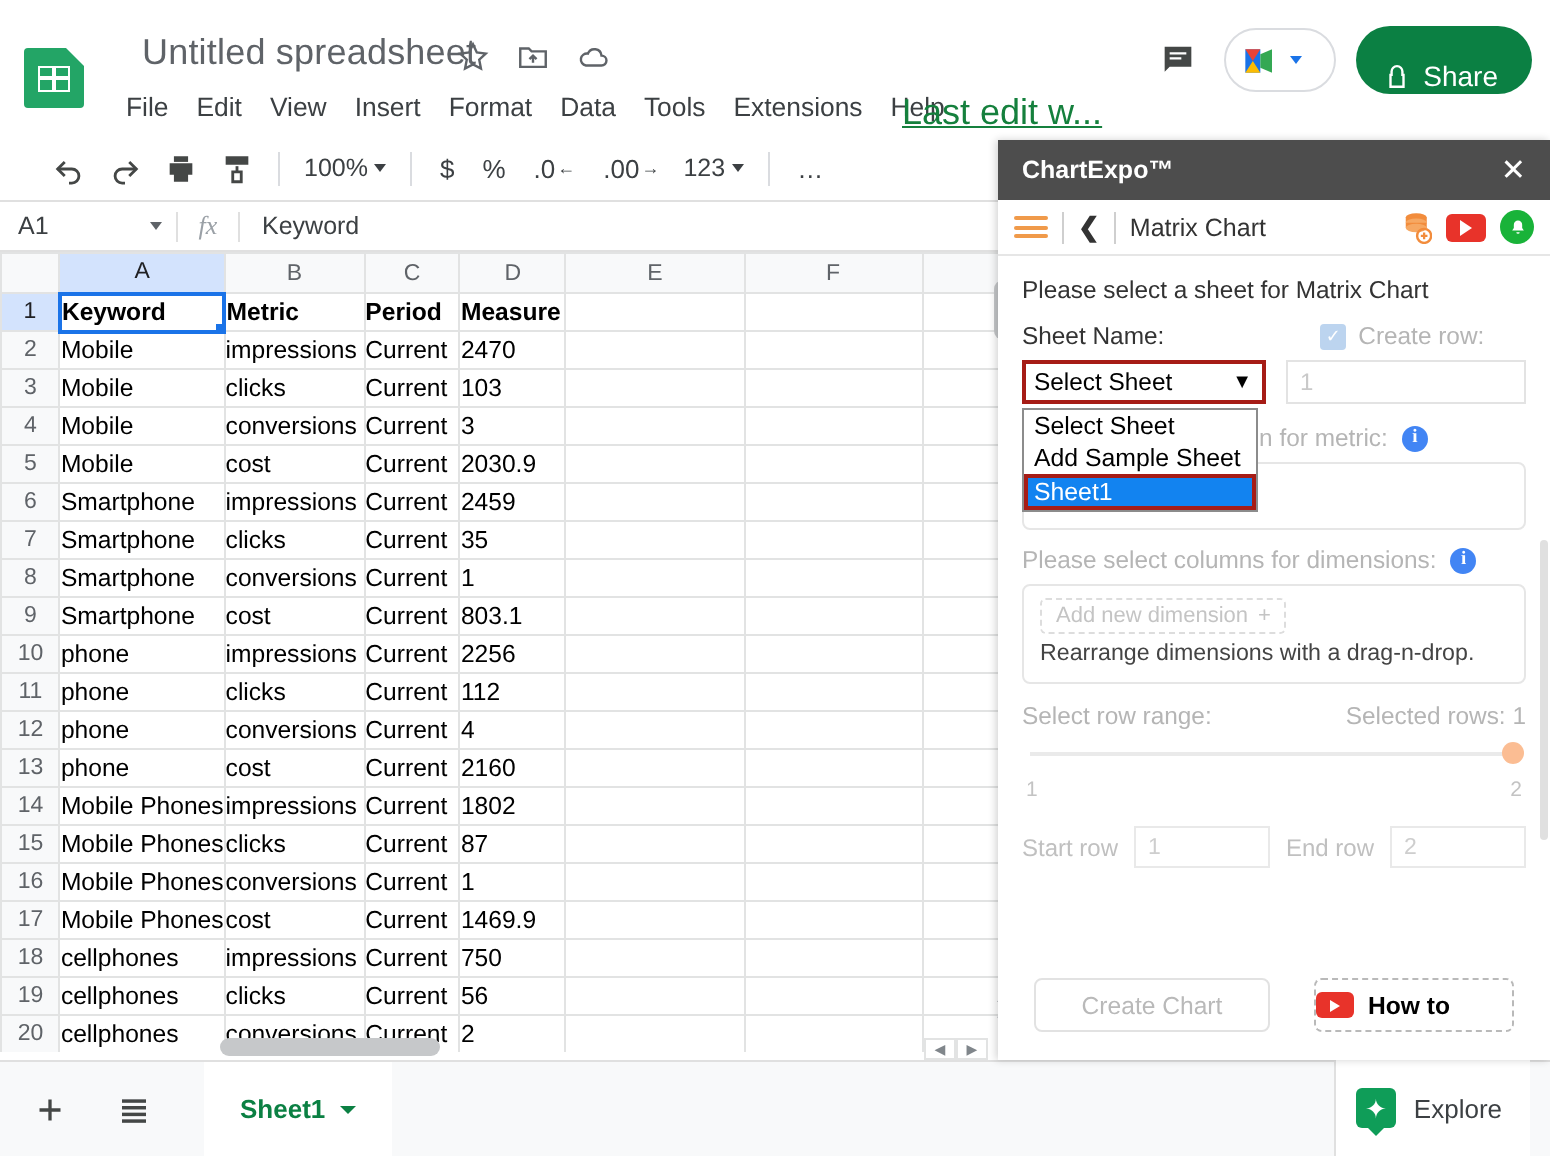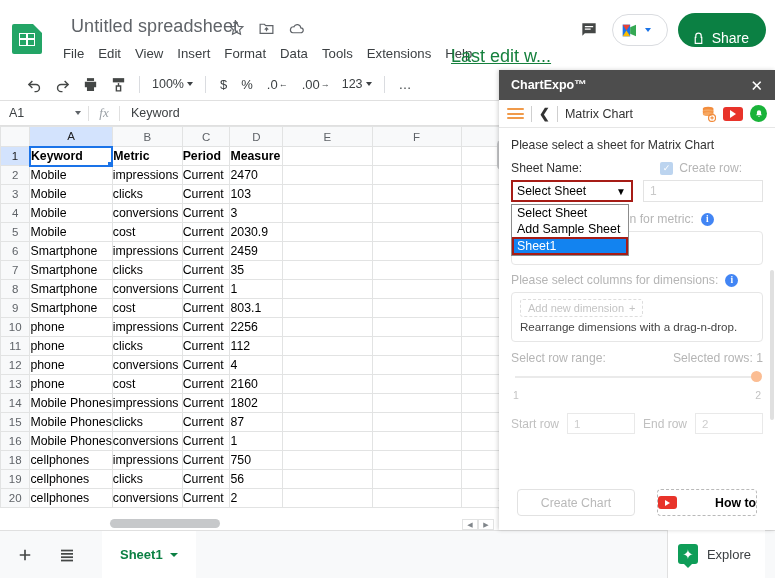--- a/index.html
+++ b/index.html
@@ -230,21 +230,21 @@
   .rf-lbl{ font-size:12px; color:#c0c0c0; white-space:nowrap; }
   .rf-input{ width:72px;height:21px;border:1px solid #e9e9e9;background:#fff;font-size:11.5px;color:#cecece;display:flex;align-items:center;padding:0 6px;}
 
   .ce-footer{ position:absolute; left:0; bottom:14px; width:100%; display:flex; justify-content:center; gap:22px; }
   .btn-create{
     width:118px;height:27px;border:1px solid #e2e2e2;border-radius:4px;background:#fff;
     display:flex;align-items:center;justify-content:center;font-size:12.3px;color:#b9b9b9;cursor:pointer;
   }
   .btn-howto{
     width:100px;height:27px;border:1px dashed #b9b9b9;border-radius:4px;background:#fff;
-    display:flex;align-items:center;justify-content:space-between;gap:7px;font-size:12.3px;color:#000;cursor:pointer;font-weight:bold;
+    display:flex;align-items:center;justify-content:flex-start;gap:7px;font-size:12.3px;color:#000;cursor:pointer;font-weight:bold;
   }
   .yt-sm{width:19px;height:13px;background:#e8332a;border-radius:3px;display:flex;align-items:center;justify-content:center;}
   .yt-sm::after{content:"";border-width:3.5px 0 3.5px 5.5px;border-style:solid;border-color:transparent transparent transparent #fff;}
 
   .ce-vscroll{ position:absolute; right:1px; top:200px; width:4px; height:150px; background:#e0e0e0; border-radius:2px; }
 </style>
 </head>
 <body>
 
 <div id="sheets-app">
@@ -542,20 +542,30 @@
             <td class="rowhdr">16</td>
             <td class="cell w-a">Mobile Phones</td>
             <td class="cell w-b">conversions</td>
             <td class="cell w-c">Current</td>
             <td class="cell w-d">1</td>
             <td class="cell w-e"></td>
             <td class="cell w-f"></td>
             <td class="cell w-g"></td>
           </tr>
           <tr>
+            <td class="rowhdr">17</td>
+            <td class="cell w-a">Mobile Phones</td>
+            <td class="cell w-b">cost</td>
+            <td class="cell w-c">Current</td>
+            <td class="cell w-d">1469.9</td>
+            <td class="cell w-e"></td>
+            <td class="cell w-f"></td>
+            <td class="cell w-g"></td>
+          </tr>
+          <tr>
             <td class="rowhdr">18</td>
             <td class="cell w-a">cellphones</td>
             <td class="cell w-b">impressions</td>
             <td class="cell w-c">Current</td>
             <td class="cell w-d">750</td>
             <td class="cell w-e"></td>
             <td class="cell w-f"></td>
             <td class="cell w-g"></td>
           </tr>
           <tr>

